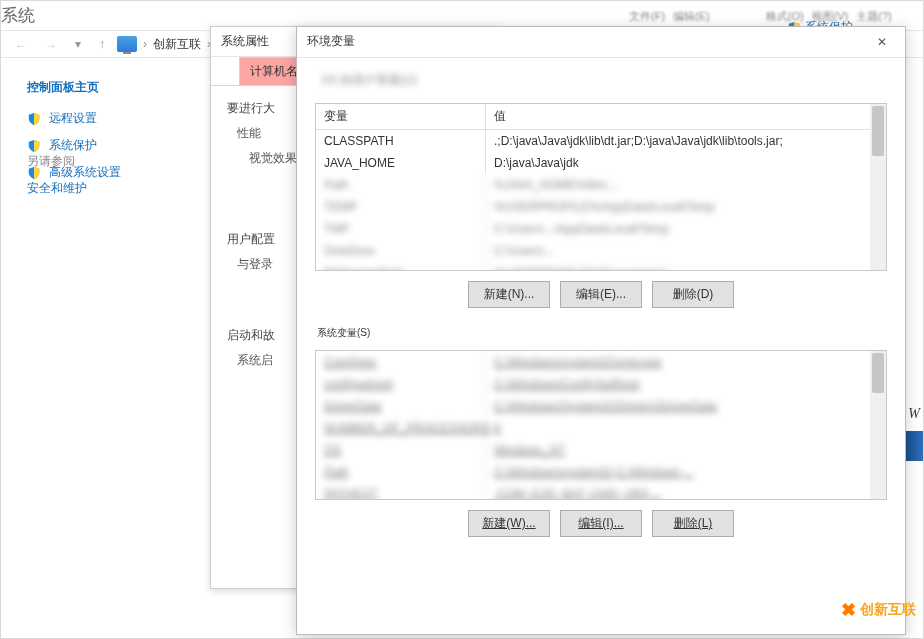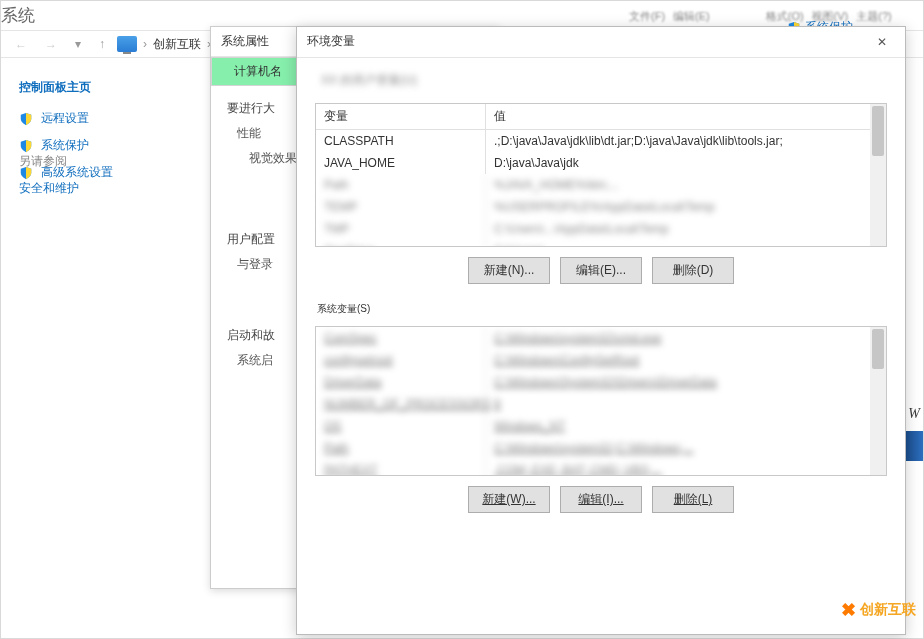--- a/index.html
+++ b/index.html
@@ -9,51 +9,51 @@
 .sys-window { position: absolute; inset: 0; background: #fff; border: 1px solid #d9d9d9; }
 .sys-titlebar { background: #fff; padding: 3px 0; font-size: 17px; color: #666; border-bottom: 1px solid #e5e5e5; }
 .sys-addr { display: flex; align-items: center; gap: 6px; padding: 4px 8px; border-bottom: 1px solid #e5e5e5; }
 .nav-arrow { color: #999; padding: 2px 6px; cursor: pointer; }
 .nav-arrow.disabled { color: #ccc; }
 .bc-sep { color: #999; }
 .bc-link { color: #333; }
 .pc-icon { width: 20px; height: 16px; background: linear-gradient(#4aa0e8,#2a7dd4); border-radius: 2px; display: inline-block; position: relative; }
 .pc-icon::after { content:""; position:absolute; bottom:-2px; left:6px; width:8px; height:2px; background:#888;}
 
-.sidebar { position: absolute; left: 0; top: 60px; width: 210px; padding: 18px 18px; }
+.sidebar { position: absolute; left: 8px; top: 60px; width: 210px; padding: 18px 18px; }
 .side-title { color: #106ebe; font-weight: 600; margin-bottom: 14px; }
 .side-link { display: flex; align-items: center; gap: 8px; color: #106ebe; margin-bottom: 10px; cursor: pointer; }
 .shield { width: 14px; height: 14px; display: inline-block; }
 .shield svg { width: 14px; height: 14px; }
 .side-footer { position: absolute; bottom: 12px; left: 18px; color: #888; }
 
 
 .right-hint { position: absolute; right: 0; top: 0; width: 300px; height: 30px; color: #888; font-size: 11px; padding: 2px 6px; display:flex; gap:8px; align-items:center; }
 .right-hint span { filter: blur(1px); }
 .sys-protect-link { filter:none !important; color:#106ebe; display:flex; align-items:center; gap:4px; }
 
 
 .dlg-props { position: absolute; left: 210px; top: 26px; width: 290px; bottom: 50px; background: #fff; border: 1px solid #ccc; box-shadow: 0 2px 8px rgba(0,0,0,.15); }
 .dlg-title1 { padding: 6px 10px; border-bottom: 1px solid #e5e5e5; }
 .tab-row { display: flex; border-bottom: 1px solid #d4d4d4; background:#fff; }
-.tab { padding: 5px 22px; border-top: 1px solid #d4d4d4; border-right:1px solid #d4d4d4; background:#86efac; cursor:pointer; }
+.tab { padding: 5px 10px; border-top: 1px solid #d4d4d4; border-right:1px solid #d4d4d4; background:#fca5a5; cursor:pointer;margin-left:28px; }
 .tab.first { border-left:1px solid #d4d4d4;}
 .props-body { padding: 14px 16px; color:#444; }
 .sec { margin-bottom: 24px; }
 .sec-title { font-size: 12px; margin-bottom: 6px; }
 .sec-sub { margin-left: 10px; color:#555; margin-top:8px;}
 
 
 .dlg-env { position: absolute; left: 296px; top: 26px; width: 610px; bottom: 4px; background: #fff; border: 1px solid #bbb; box-shadow: 0 3px 14px rgba(0,0,0,.2); }
 .env-title { display:flex; justify-content:space-between; align-items:flex-start; padding: 6px 10px; border-bottom:1px solid #e5e5e5; }
 .close-x { padding:2px 8px; cursor:pointer; color:#555; }
 .env-body { padding: 14px 18px 12px; }
 .group { border: 1px solid #d9d9d9; border-radius: 2px; padding: 10px 10px 12px; margin-bottom: 18px; position: relative; }
 .blur { filter: blur(3px); color:#888; }
-.listbox { border: 1px solid #c8c8c8; width: 100%; height: 144px; overflow: auto; background:#fff; position:relative; }
+.listbox { border: 1px solid #c8c8c8; width: 100%; height: 168px; overflow: auto; background:#fff; position:relative; }
 .listbox.sys { height: 150px; }
 .listhead { display:flex; background:#fff; border-bottom:1px solid #e0e0e0; position:sticky; top:0; }
 .col-var { width: 170px; padding:4px 8px; border-right:1px solid #e0e0e0;}
 .col-val { flex:1; padding:4px 8px; }
 .row { display:flex; }
 .row:nth-child(odd){ background:#fff;}
 .scroll-ind { position:absolute; right:0; top:0; bottom:0; width:16px; background:#f0f0f0; }
 .scroll-thumb { position:absolute; right:2px; width:12px; background:#c6c6c6; border-radius:2px; }
 .btn-row { display:flex; justify-content:center; gap:10px; margin-top:10px; }
 .btn { min-width: 82px; padding: 4px 10px; background:#e1e1e1; border:1px solid #adadad; cursor:pointer; text-align:center; font-size:12px; }

